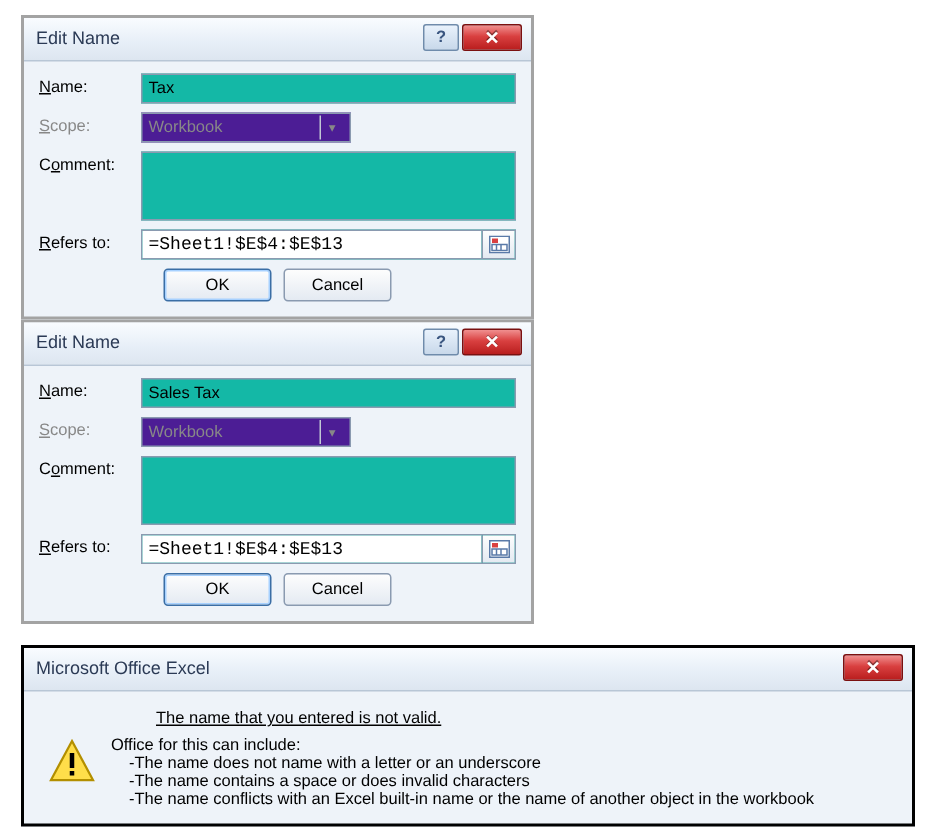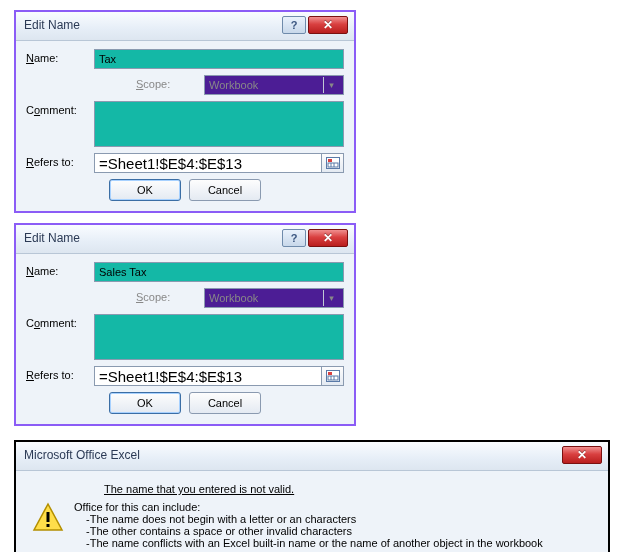--- a/index.html
+++ b/index.html
@@ -6,23 +6,22 @@
   body {
     margin: 0;
     padding: 10px;
     font-family: "Segoe UI", Tahoma, sans-serif;
     font-size: 11px;
     background: #fff;
     color: #000;
     width: 620px;
   }
   .dialog {
-    border: 2px solid #8b5cf6;
+    border: 2px solid #a3a3a3;
     background: #eef3f9;
-    margin-bottom: 10px;
     position: relative;
   }
   .titlebar {
     display: flex;
     align-items: center;
     padding: 4px 6px 6px 8px;
     background: linear-gradient(to bottom, #f9fcff 0%, #e6eef7 60%, #dde6f0 100%);
     border-bottom: 1px solid #b8c6d6;
   }
   .titlebar .title {
@@ -61,21 +60,20 @@
     font-size: 12px;
     text-shadow: 0 -1px 0 rgba(0,0,0,.4);
   }
   .body {
     padding: 8px 10px 10px 10px;
   }
   .row {
     display: flex;
     align-items: flex-start;
     margin-bottom: 6px;
-    justify-content: flex-end;
   }
   .row .lbl {
     width: 68px;
     padding-top: 3px;
     color: #000;
     text-decoration: underline;
     text-decoration-color: rgba(0,0,0,0);
   }
   .lbl .u { text-decoration: underline; }
   .lbl.disabled { color: #888; }
@@ -113,22 +111,22 @@
     height: 20px;
     display: flex;
     align-items: stretch;
     padding: 0;
   }
   .refers-wrap input {
     flex: 1;
     border: none;
     outline: none;
     padding: 2px 4px;
-    font-size: 15px;
-    font-family: Liberation Sans, sans-serif;
+    font-size: 12px;
+    font-family: Liberation Mono, monospace;
   }
   .refers-btn {
     width: 22px;
     border-left: 1px solid #8a9ab0;
     background: linear-gradient(to bottom,#fdfdfd,#e4eaf2);
     display: flex;
     align-items: center;
     justify-content: center;
   }
   .refers-btn svg { display: block; }
@@ -289,20 +287,20 @@
     <div class="msg-reasons">
       <div class="warn-icon">
         <svg width="32" height="32" viewBox="0 0 32 32">
           <polygon points="16,3 30,29 2,29" fill="#ffde4a" stroke="#b38f00" stroke-width="1.5"></polygon>
           <rect x="14.5" y="11" width="3" height="10" fill="#000"></rect>
           <rect x="14.5" y="23" width="3" height="3" fill="#000"></rect>
         </svg>
       </div>
       <div class="reasons-block">
         <div>Office for this can include:</div>
-        <div class="rl">-The name does not begin with a letter or an characters</div>
-        <div class="rl">-The other contains a space or other invalid characters</div>
+        <div class="rl">-The name does not name with a letter or an underscore</div>
+        <div class="rl">-The name contains a space or does invalid characters</div>
         <div class="rl">-The name conflicts with an Excel built-in name or the name of another object in the workbook</div>
       </div>
     </div>
 
   </div>
 </div>
 
 </body></html>

